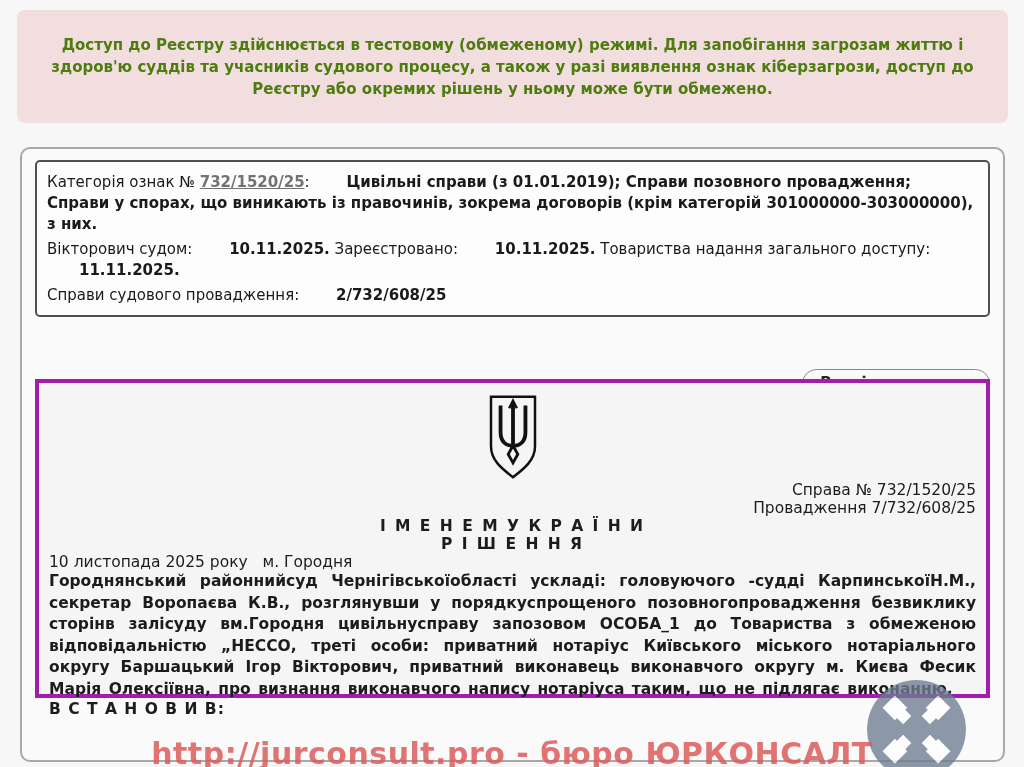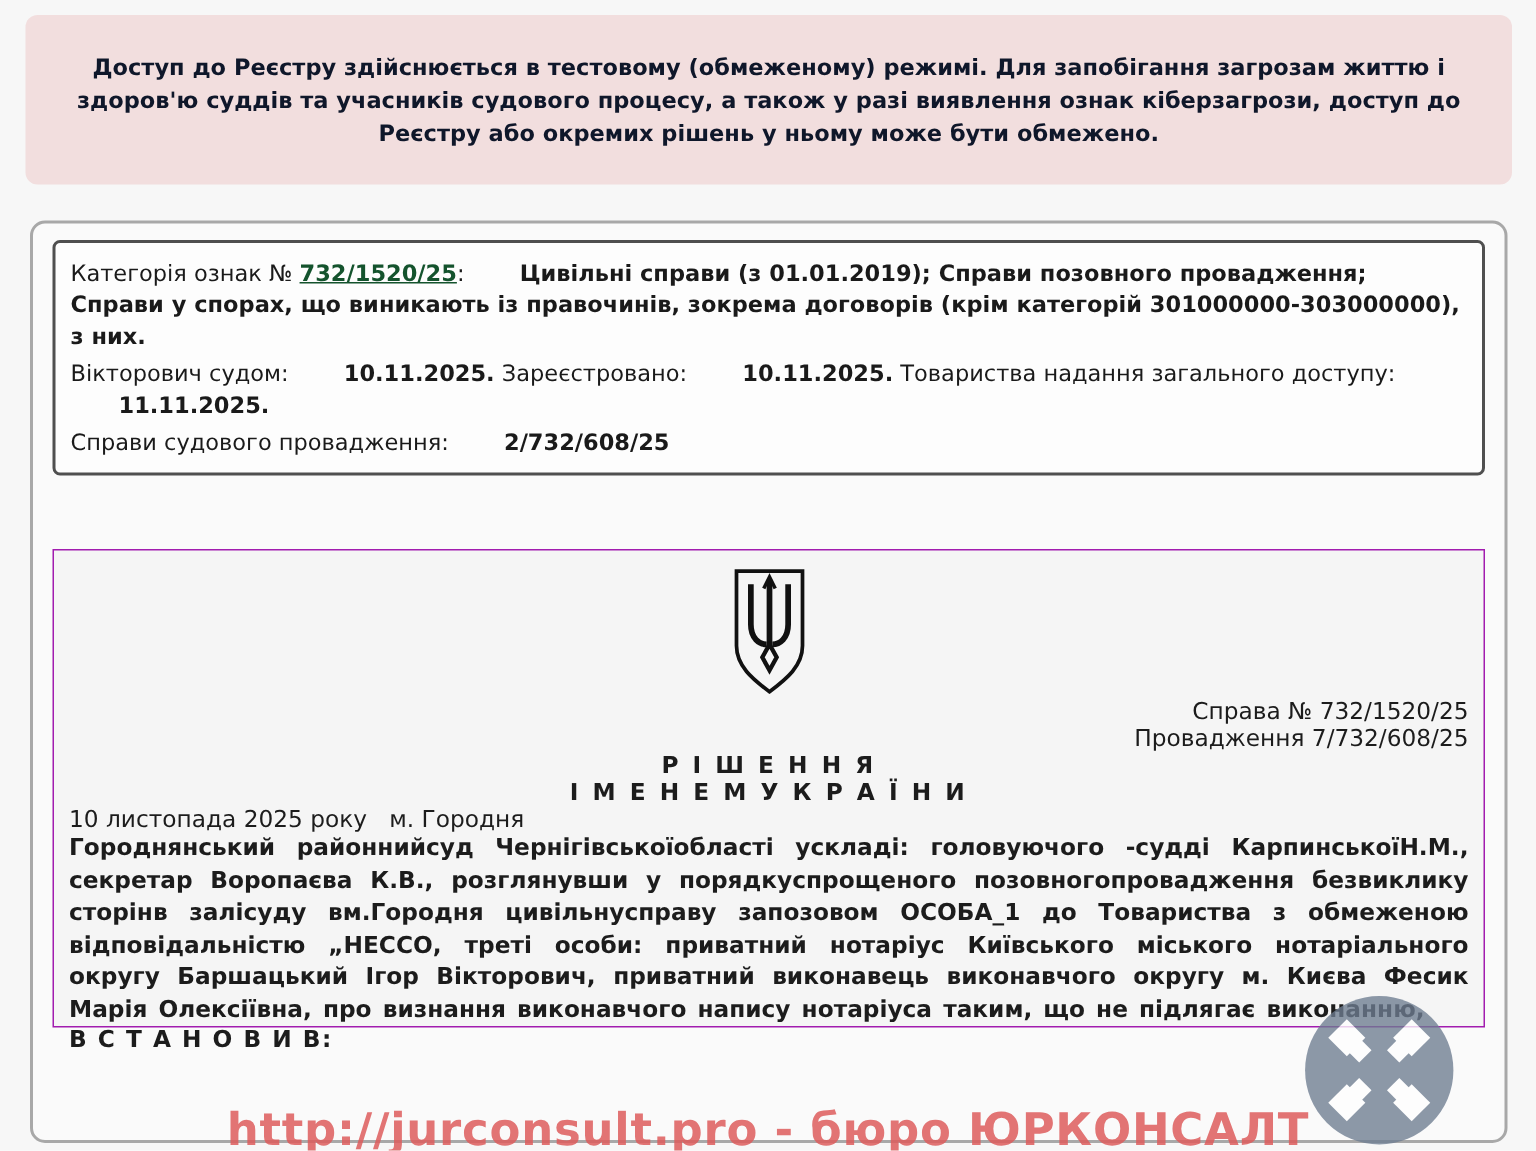--- a/index.html
+++ b/index.html
@@ -9,49 +9,49 @@
     background:#f7f7f7; color:#1a1a1a;
     font-family:"DejaVu Sans","Liberation Sans",sans-serif;
   }
   
   .banner {
     margin:10px 16px 0 17px; height:113px; background:#f2dede; border-radius:8px;
     display:flex; align-items:center; justify-content:center;
   }
   .banner-text {
     width:962px; margin:0; text-align:center;
-    color:#0f172a; font-weight:bold; font-size:15px; line-height:22px;
+    color:#4d7c0f; font-weight:bold; font-size:15px; line-height:22px;
   }
   
   .container {
     position:relative; margin:24px 0 0 20px; width:985px; height:615px;
     background:#fafafa; border:2px solid #a8a8a8; border-radius:10px;
     padding:11px 13px 0 13px;
   }
   
   .case-box {
     border:2px solid #4f4f4f; border-radius:5px; background:#fdfdfd;
     padding:10px 10px 9px 10px; font-size:15px; line-height:21px;
   }
   .case-box p { margin:0; }
   .case-box .row { margin-top:4px; }
-  a.case-link { color:#14532d; font-weight:bold; text-decoration:underline; cursor:pointer; }
+  a.case-link { color:#737373; font-weight:bold; text-decoration:underline; cursor:pointer; }
   .case-box b { font-weight:bold;margin-left:32px; }
   
   .btn-row { margin-top:20px; text-align:right; height:29px; }
   .print-btn {
     font-family:"DejaVu Sans","Liberation Sans",sans-serif;
     font-size:15px; font-weight:bold; color:#222;
     padding:4px 17px 5px 17px; border-radius:15px; border:1px solid #8a8a8a;
     background:linear-gradient(#ffffff,#e2e2e2); cursor:pointer;margin-top:32px;
   }
   
   .doc {
-    position:relative; height:319px;
-    border:1px solid #a21caf; background:#f5f5f5;
+    position:relative; margin-top:13px; height:319px;
+    border:4px solid #a21caf; background:#f5f5f5;
     padding:8px 10px; font-size:15.5px; color:#1c1c1c;
   }
   .doc p { margin:0; }
   .emblem { display:block; margin:2px auto 0 auto; }
   .r-line { text-align:right; line-height:18px; }
   .case-line { margin-top:15px; }
   .proc-line { margin-top:16px; }
   .c-title { text-align:center; font-weight:bold; letter-spacing:2px; line-height:18px; }
   .title1 { margin-top:18px; }
   .title2 { margin-top:16px; }
@@ -94,22 +94,22 @@
         <path d="M17,13 V41 C17,51 23,55 28,55"></path>
         <path d="M43,13 V41 C43,51 37,55 32,55"></path>
         <path d="M30,10 V58"></path>
       </g>
       <path d="M26,16 L30,8 L34,16" fill="none" stroke="#111" stroke-width="2.5"></path>
       <path d="M30,55 L25,64 L30,73 L35,64 Z" fill="none" stroke="#111" stroke-width="3"></path>
     </svg>
 
     <p class="r-line case-line">Справа № 732/1520/25</p>
     <p class="r-line proc-line">Провадження 7/732/608/25</p>
+    <p class="c-title title2">І М Е Н Е М У К Р А Ї Н И</p>
     <p class="c-title title1">Р І Ш Е Н Н Я</p>
-    <p class="c-title title2">І М Е Н Е М У К Р А Ї Н И</p>
     <p class="date-line">10 листопада 2025 року&nbsp;&nbsp; м. Городня</p>
     <p class="body-par">Городнянський районнийсуд Чернігівськоїобласті ускладі: головуючого -судді КарпинськоїН.М., секретар Воропаєва К.В., розглянувши у порядкуспрощеного позовногопровадження безвиклику сторінв залісуду вм.Городня цивільнусправу запозовом ОСОБА_1 до Товариства з обмеженою відповідальністю „НЕССО, треті особи: приватний нотаріус Київського міського нотаріального округу Баршацький Ігор Вікторович, приватний виконавець виконавчого округу м. Києва Фесик Марія Олексіївна, про визнання виконавчого напису нотаріуса таким, що не підлягає виконанню,</p>
     <p class="estab">В С Т А Н О В И В:</p>
 
     <svg class="logo-mark" viewBox="0 0 100 100">
       <circle cx="50" cy="50" r="48" fill="#6e7d91"></circle>
       <g fill="#ffffff">
         <path d="M37,29 L45,37 L37,45 L29,37 Z"></path>
         <path d="M63,29 L71,37 L63,45 L55,37 Z"></path>
         <path d="M37,55 L45,63 L37,71 L29,63 Z"></path>

